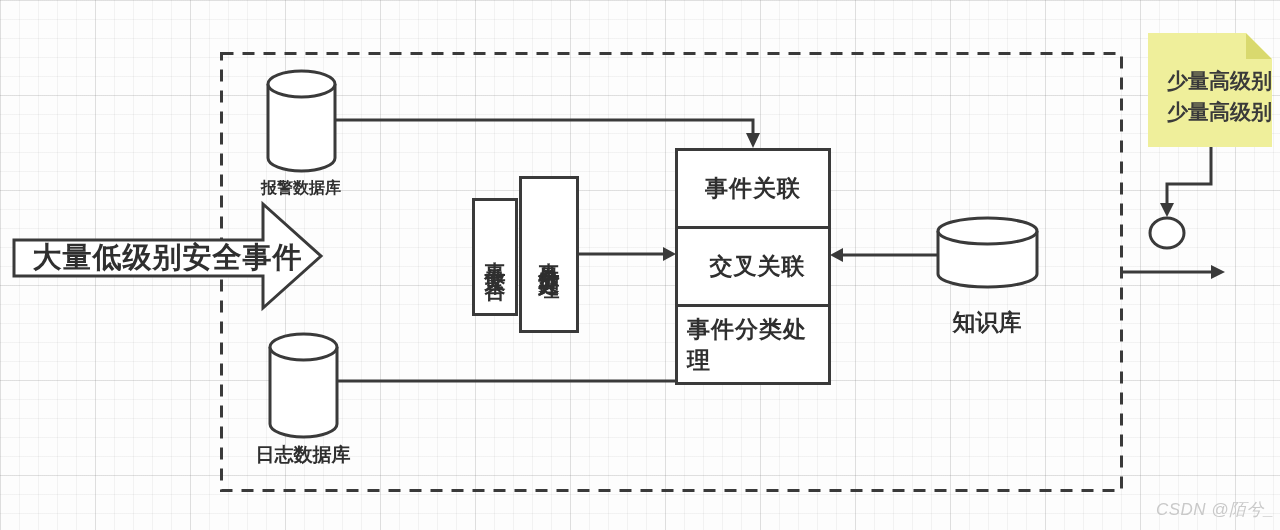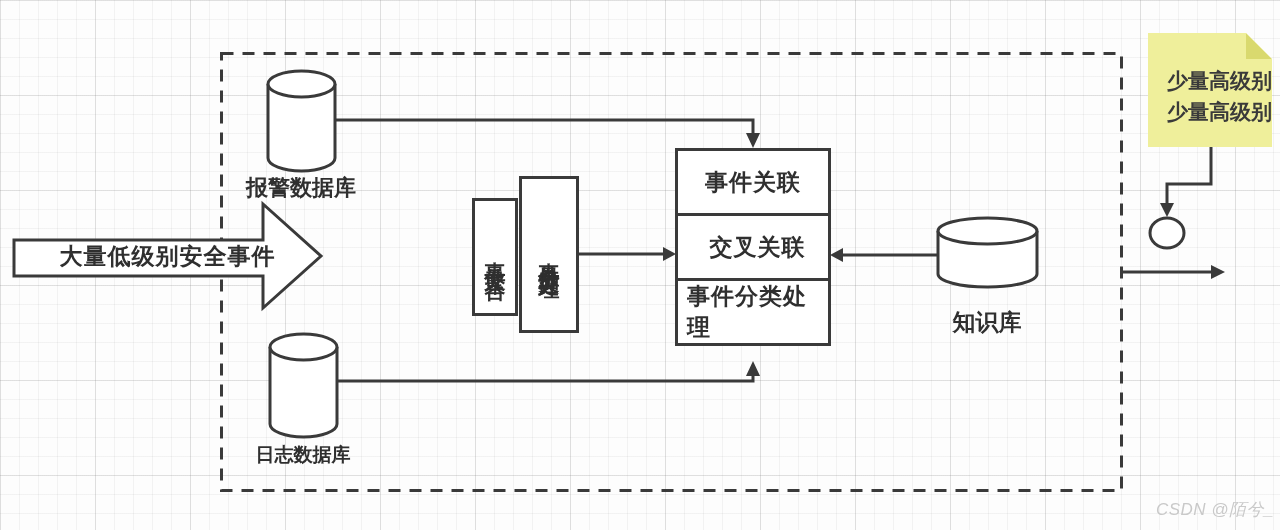--- a/index.html
+++ b/index.html
@@ -15,36 +15,36 @@
       linear-gradient(to right, rgba(150,150,150,0.10) 1px, transparent 1px),
       linear-gradient(to bottom, rgba(150,150,150,0.10) 1px, transparent 1px);
     background-size:95px 95px, 95px 95px, 19px 19px, 19px 19px;
   }
   .shapes{position:absolute;left:0;top:0;}
   .lbl{
     position:absolute;color:#2f2f2f;font-weight:bold;
     display:flex;align-items:center;justify-content:center;
     text-align:center;line-height:1.2;
   }
-  .big-arrow-label{left:14px;top:236px;width:307px;height:42px;font-size:23px;letter-spacing:1px;}
-  .alarm-db-label{left:231px;top:176px;width:140px;height:24px;font-size:22px;}
+  .big-arrow-label{left:14px;top:236px;width:307px;height:42px;font-size:29px;letter-spacing:1px;}
+  .alarm-db-label{left:231px;top:176px;width:140px;height:24px;font-size:16px;}
   .log-db-label{left:233px;top:443px;width:140px;height:24px;font-size:19px;}
   .kb-label{left:917px;top:311px;width:140px;height:24px;font-size:23px;}
   .vbox{
     position:absolute;box-sizing:border-box;background:#fff;
     border:3px solid #3a3a3a;
     display:flex;align-items:center;justify-content:center;
     writing-mode:vertical-rl;text-orientation:upright;
     font-weight:bold;color:#2f2f2f;
   }
   .vbox-aggregation{left:472px;top:198px;width:46px;height:118px;font-size:21px;letter-spacing:6px;}
   .vbox-classification{left:519px;top:176px;width:60px;height:157px;font-size:21px;letter-spacing:3px;z-index:2;}
   .stack{position:absolute;left:675px;top:148px;width:156px;z-index:2;}
   .stack-row{
-    box-sizing:border-box;height:68px;background:#fff;
+    box-sizing:border-box;height:81px;background:#fff;
     border:3px solid #3a3a3a;
     display:flex;align-items:center;justify-content:center;
     font-size:23px;font-weight:bold;color:#2f2f2f;letter-spacing:1px;
   }
   .stack-row + .stack-row{margin-top:-3px;padding-left:9px;}
   .note{
     position:absolute;left:1148px;top:33px;width:124px;height:114px;
     background:#efef9b;
     clip-path:polygon(0 0, calc(100% - 26px) 0, 100% 26px, 100% 100%, 0 100%);
     z-index:2;

